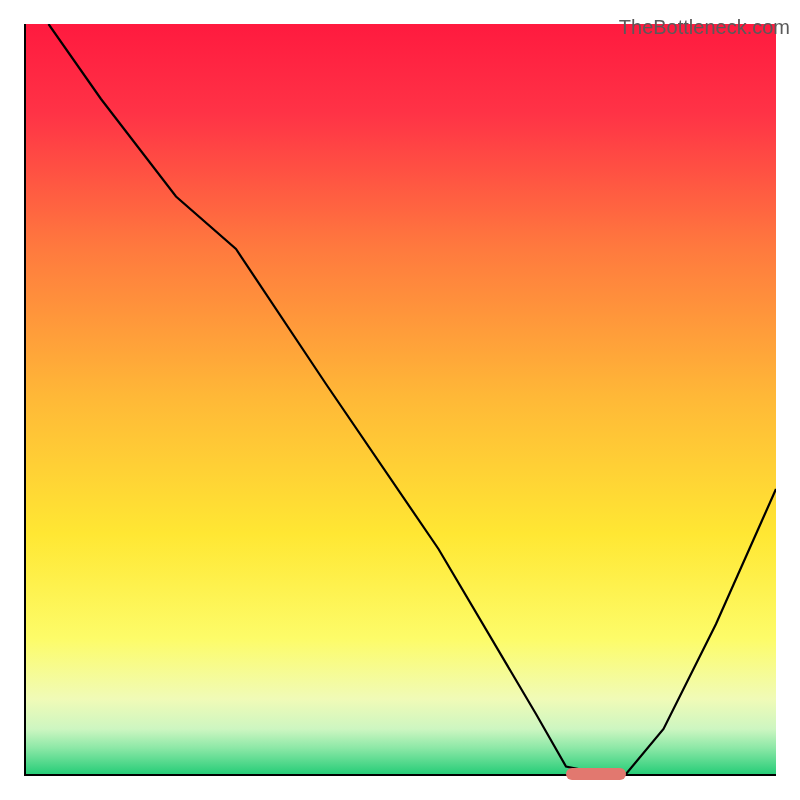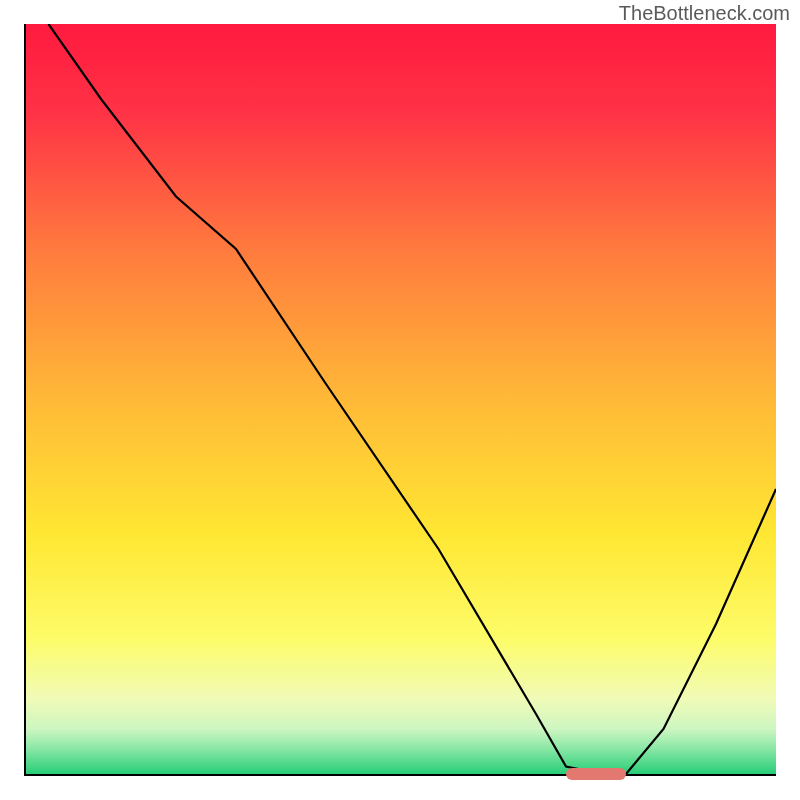--- a/index.html
+++ b/index.html
@@ -6,21 +6,21 @@
     margin: 0;
     padding: 0;
     width: 800px;
     height: 800px;
     position: relative;
     background: #ffffff;
     font-family: Arial, sans-serif;
   }
   .watermark {
     position: absolute;
-    top: 2px;
+    top: 16px;
     right: 10px;
     color: #5a5a5a;
     font-size: 20px;
     font-weight: 500;
     z-index: 10;
   }
   .plot-area {
     position: absolute;
     left: 24px;
     top: 24px;

